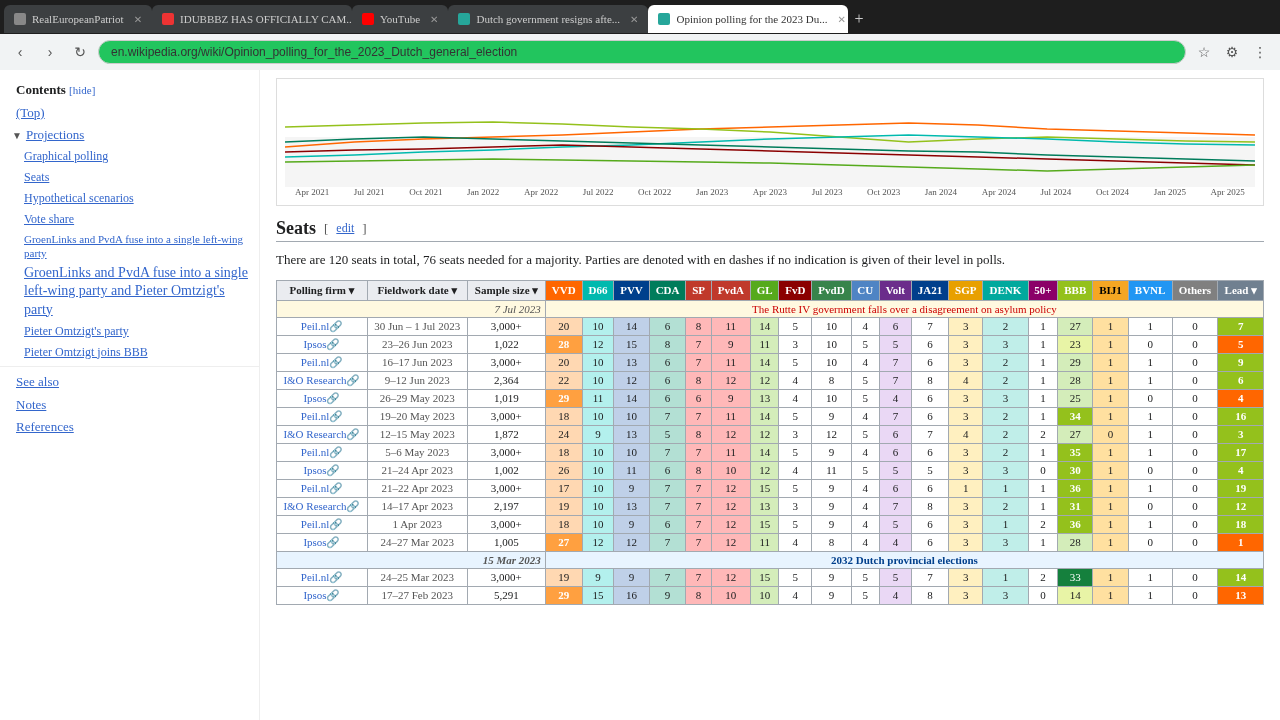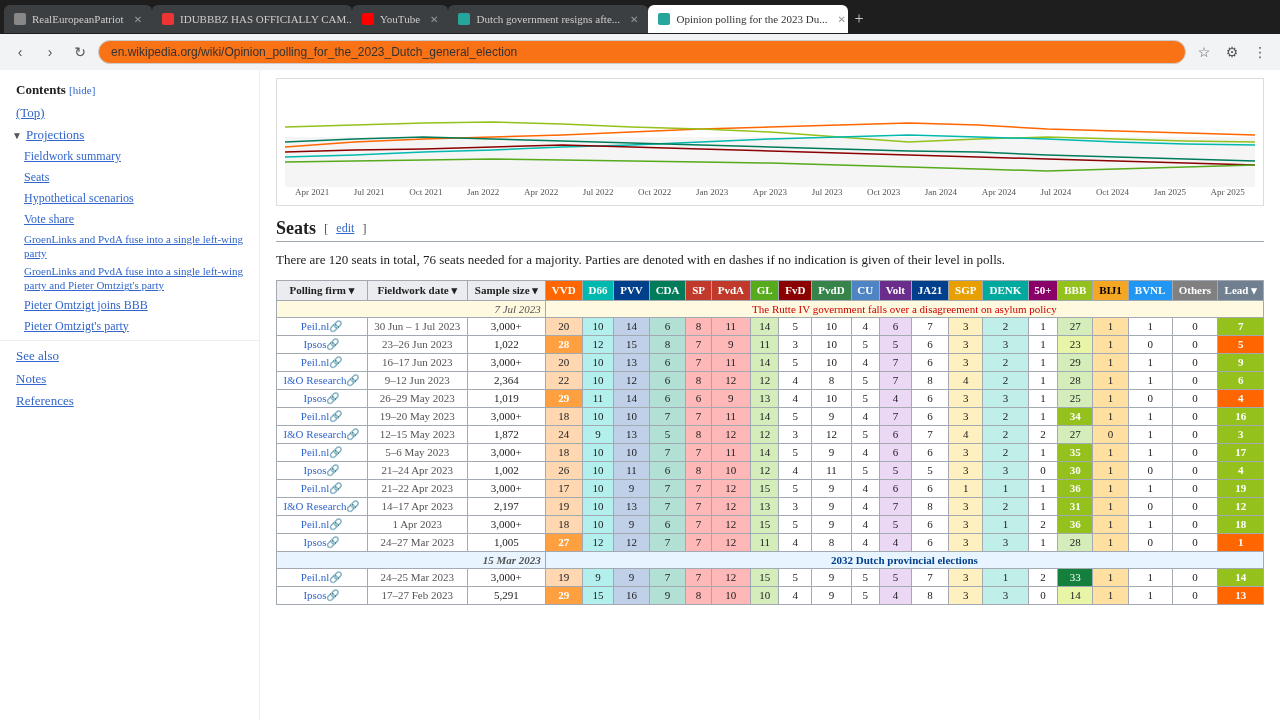--- a/index.html
+++ b/index.html
@@ -8,21 +8,21 @@
     
     .browser-chrome { background: #3c3f41; width: 1280px; }
     .tab-bar { display: flex; align-items: center; background: #1e1e1e; padding: 4px 4px 0; height: 34px; }
     .tab { display: flex; align-items: center; background: #3c3f41; border-radius: 6px 6px 0 0; padding: 0 10px; height: 28px; font-size: 11px; color: #ccc; max-width: 200px; white-space: nowrap; overflow: hidden; gap: 6px; }
     .tab.active { background: #fff; color: #333; }
     .tab-favicon { width: 12px; height: 12px; border-radius: 2px; flex-shrink: 0; }
     .tab-close { color: #999; margin-left: 4px; font-size: 10px; cursor: pointer; }
     .tab-add { color: #ccc; margin-left: 6px; font-size: 16px; cursor: pointer; }
     .nav-bar { display: flex; align-items: center; background: #f1f3f4; padding: 4px 8px; height: 36px; gap: 6px; }
     .nav-btn { background: none; border: none; color: #555; font-size: 14px; cursor: pointer; width: 24px; height: 24px; border-radius: 50%; display: flex; align-items: center; justify-content: center; }
-    .address-bar { flex: 1; background: #f97316; border: 1px solid #ccc; border-radius: 16px; padding: 4px 12px; font-size: 12px; color: #333; }
+    .address-bar { flex: 1; background: #22c55e; border: 1px solid #ccc; border-radius: 16px; padding: 4px 12px; font-size: 12px; color: #333; }
     .nav-icons { display: flex; gap: 4px; }
     
     
     .page { display: flex; width: 1280px; height: 650px; overflow: hidden; }
     
     
     .sidebar { width: 260px; padding: 8px 0; border-right: 1px solid #eee; overflow-y: auto; flex-shrink: 0; font-size: 13px; }
     .sidebar-section { padding: 4px 16px; }
     .sidebar-title { font-weight: bold; font-size: 13px; margin-bottom: 11px; }
     .sidebar-item { padding: 2px 8px 2px 16px; color: #3366cc; cursor: pointer; display: block; line-height: 1.4; }
@@ -133,28 +133,28 @@
       <span class="sidebar-title">
         <span>Contents</span>
         <span style="font-weight:normal;font-size:11px;color:#3366cc;cursor:pointer;">[hide]</span>
       </span>
     </div>
     <a class="sidebar-item" href="#">(Top)</a>
     <div style="display:flex;align-items:center;padding:2px 8px 2px 12px;">
       <span style="margin-right:4px;color:#555;font-size:10px;">▼</span>
       <a class="sidebar-item" style="padding:0;" href="#">Projections</a>
     </div>
-    <a class="sidebar-item sub" href="#">Fieldwork summary</a>
+    <a class="sidebar-item sub" href="#">Graphical polling</a>
     <a class="sidebar-item sub" href="#">Seats</a>
     <a class="sidebar-item sub" href="#">Hypothetical scenarios</a>
     <a class="sidebar-item sub" href="#">Vote share</a>
     <a class="sidebar-item sub" style="font-size:11px;line-height:1.3;display:block;padding:2px 8px 2px 24px;color:#3366cc;" href="#">GroenLinks and PvdA fuse into a single left-wing party</a>
-    <a class="sidebar-item sub" style="font-size:11px;line-height:1.3;display:block;padding:2px 8px 2px 24px;color:#3366cc;" href="#">GroenLinks and PvdA fuse into a single left-wing party and Pieter Omtzigt's party</a>
+    <a class="sidebar-item sub" style="font-size:14px;line-height:1.3;display:block;padding:2px 8px 2px 24px;color:#3366cc;" href="#">GroenLinks and PvdA fuse into a single left-wing party and Pieter Omtzigt's party</a>
+    <a class="sidebar-item sub" href="#">Pieter Omtzigt's party</a>
     <a class="sidebar-item sub" href="#">Pieter Omtzigt joins BBB</a>
-    <a class="sidebar-item sub" href="#">Pieter Omtzigt's party</a>
     <hr class="sidebar-divider">
     <a class="sidebar-item" href="#">See also</a>
     <a class="sidebar-item" href="#">Notes</a>
     <a class="sidebar-item" href="#">References</a>
   </div>
 
   <div class="main">
 
     <div class="chart-container">
       <div class="chart-placeholder">

